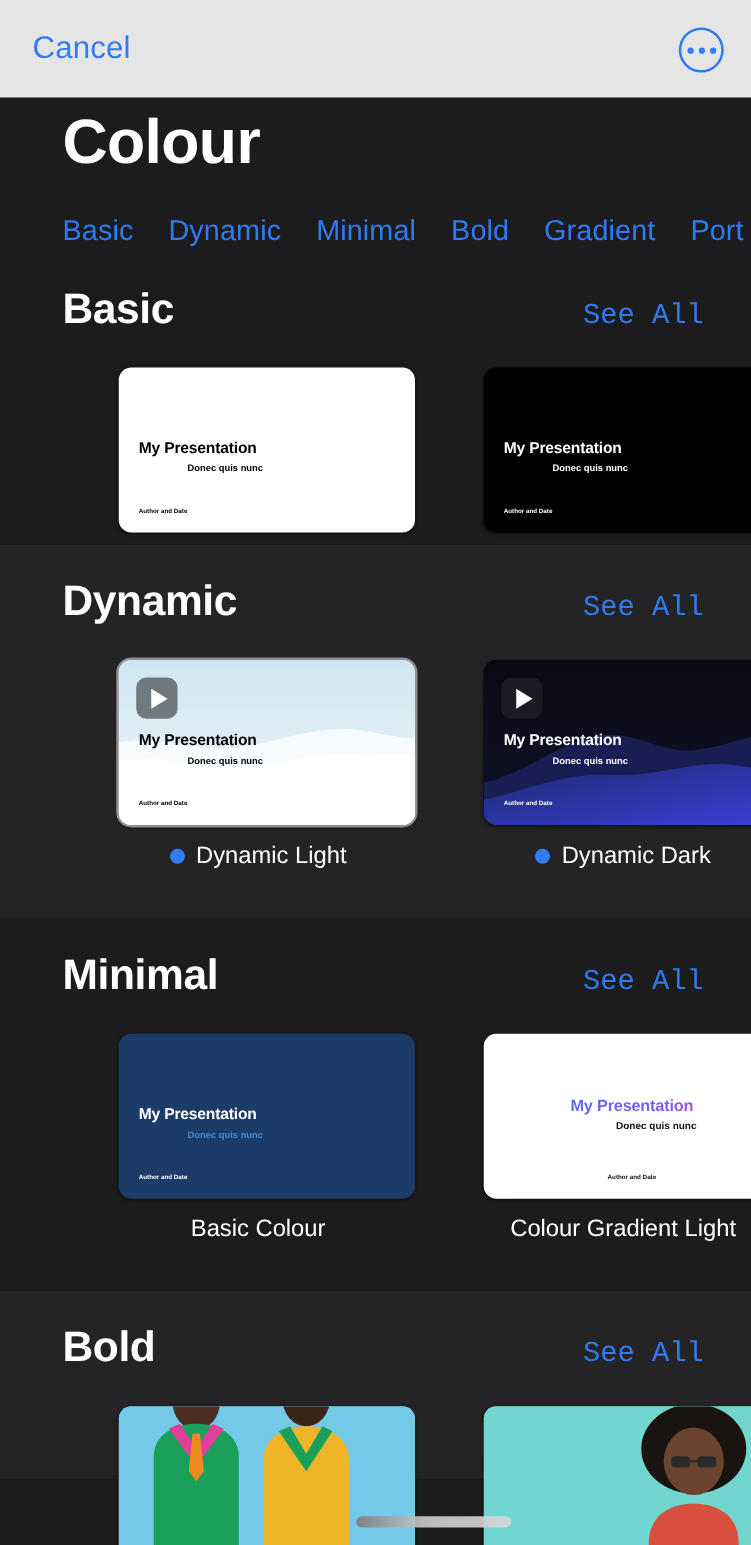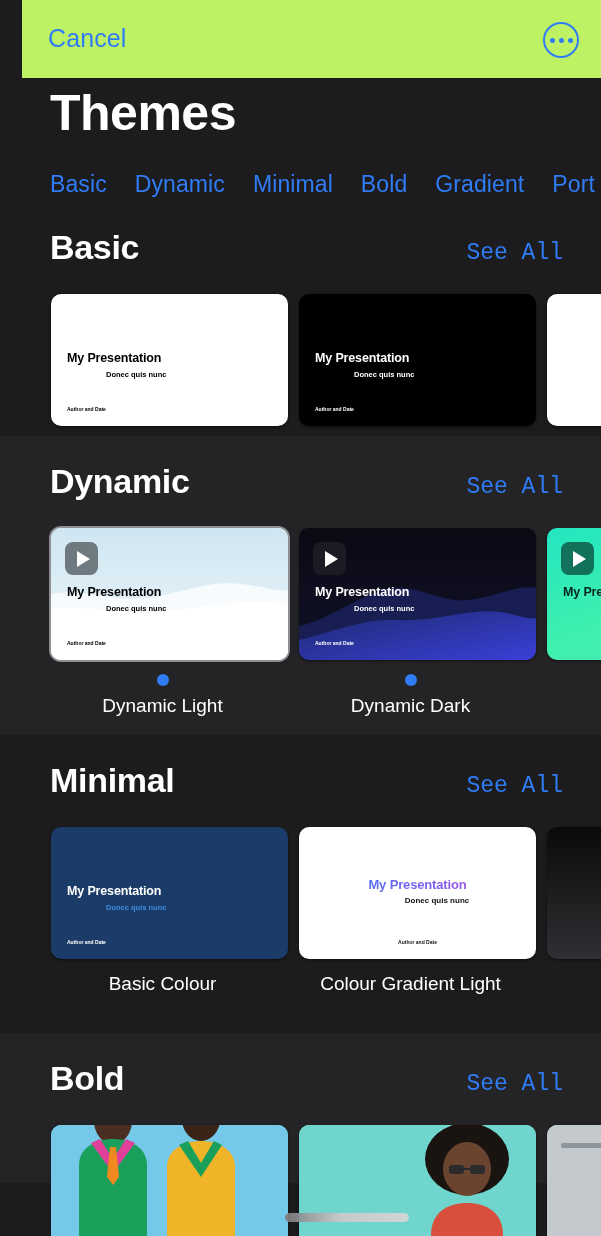--- a/index.html
+++ b/index.html
@@ -19,22 +19,21 @@
     width: 601px;
     height: 1236px;
     background: #1c1c1e;
     overflow: hidden;
   }
 
   
   .topbar {
     position: relative;
     height: 78px;
-    background: #bef264;
-    margin-left: 22px;
+    background: #e5e5e5;
   }
   .cancel-btn {
     position: absolute;
     left: 26px;
     top: 24px;
     font-size: 25px;
     color: #2f7cf6;
     letter-spacing: 0.1px;
     background: none;
     border: none;
@@ -125,20 +124,21 @@
   .row {
     display: flex;
     gap: 25px;
     padding: 27px 0 0 51px;
     overflow: hidden;
   }
 
   .theme-cell {
     flex: 0 0 auto;
     width: 223px;
+    margin-left: 44px;
   }
 
   .thumb {
     width: 237px;
     height: 132px;
     border-radius: 10px;
     position: relative;
     overflow: hidden;
     box-shadow: 0 1px 3px rgba(0,0,0,0.55);
     cursor: pointer;
@@ -214,21 +214,20 @@
 
   .caption {
     margin-top: 14px;
     text-align: center;
     font-size: 19px;
     color: #ffffff;
     display: flex;
     align-items: center;
     justify-content: center;
     gap: 9px;
-    flex-direction: column;
   }
   .dot {
     width: 12px;
     height: 12px;
     border-radius: 50%;
     background: #2f7cf6;
     flex: 0 0 auto;
   }
 
   
@@ -255,21 +254,21 @@
 
   <div class="topbar">
     <button class="cancel-btn">Cancel</button>
     <button class="more-btn">
       <i></i>
       <i></i>
       <i></i>
     </button>
   </div>
 
-  <div class="page-title">Themes</div>
+  <div class="page-title">Colour</div>
 
   <div class="tabbar">
     <button class="tab">Basic</button>
     <button class="tab">Dynamic</button>
     <button class="tab">Minimal</button>
     <button class="tab">Bold</button>
     <button class="tab">Gradient</button>
     <button class="tab">Port</button>
   </div>
 

